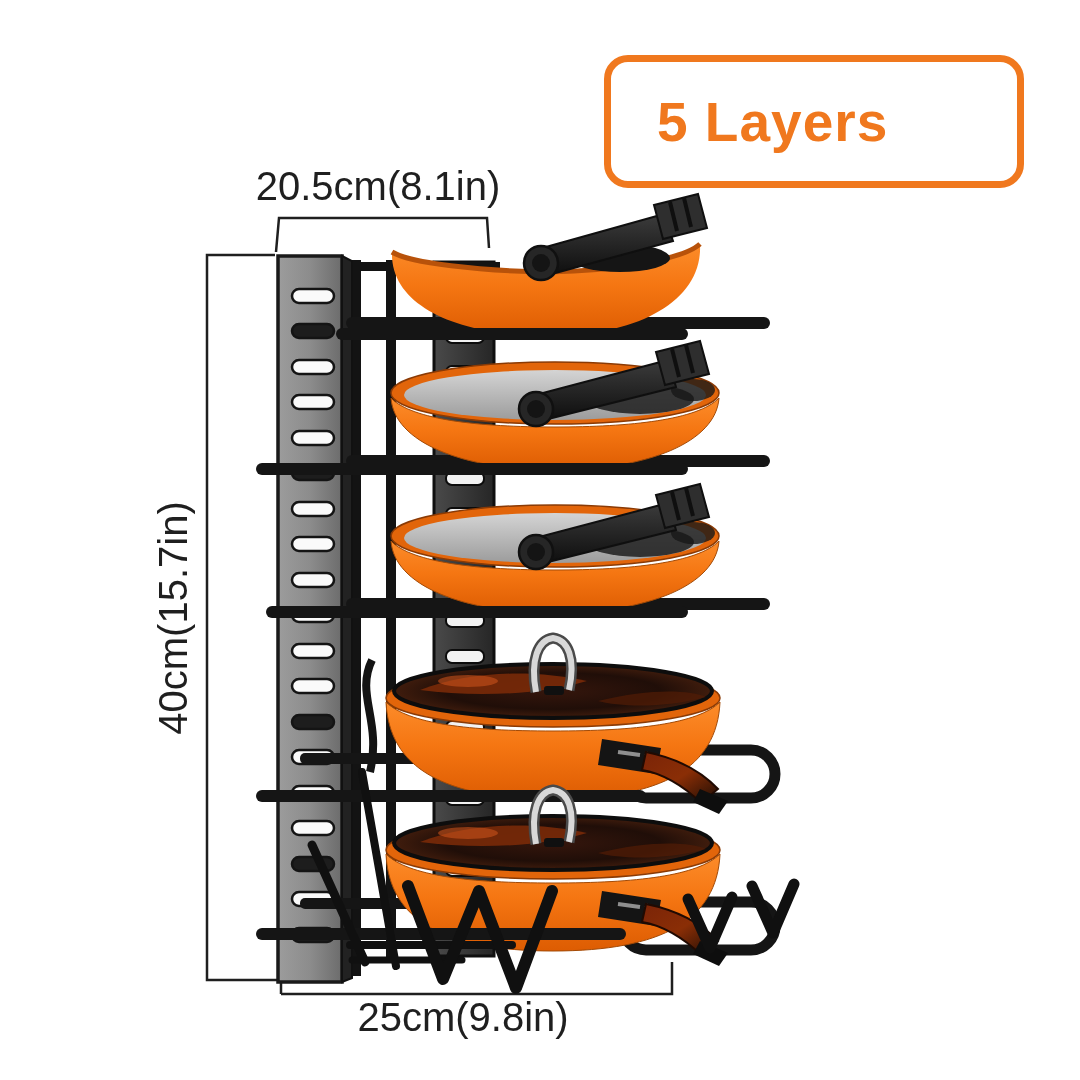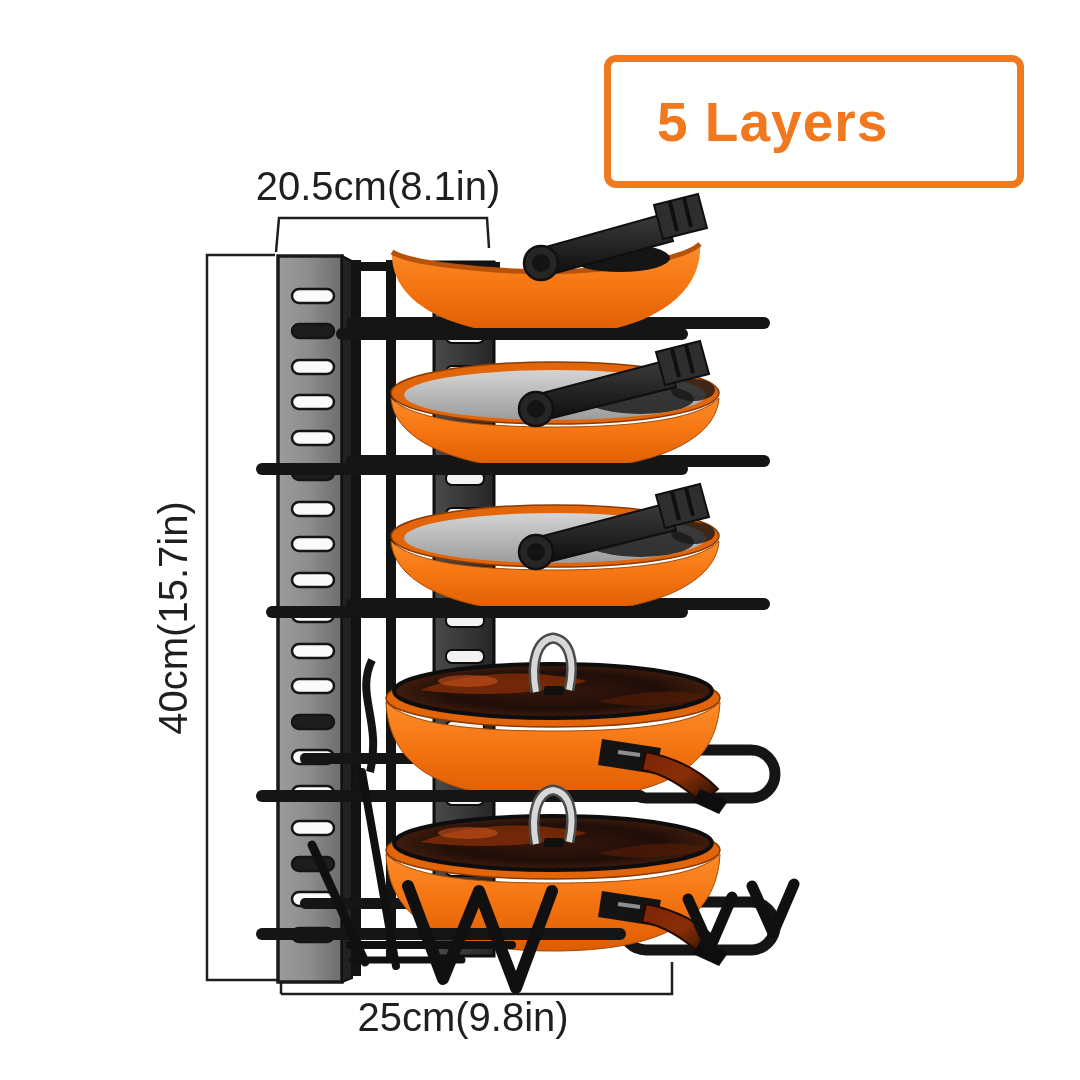--- a/index.html
+++ b/index.html
@@ -1,20 +1,20 @@
 <!DOCTYPE html>
 <html><head>
 <meta charset="utf-8">
 <style>
   html,body{margin:0;padding:0;background:#ffffff;}
   #stage{position:relative;width:1080px;height:1080px;background:#ffffff;overflow:hidden;
          font-family:"Liberation Sans", sans-serif;}
   #art{position:absolute;left:0;top:0;}
   .badge{position:absolute;left:604px;top:55px;width:420px;height:133px;box-sizing:border-box;
-         border:7px solid #F0781E;border-radius:12px;display:flex;flex-direction:column;
+         border:7px solid #F0781E;border-radius:24px;display:flex;flex-direction:column;
          justify-content:center;padding-left:46px;color:#F0781E;font-weight:bold;
          font-size:55px;line-height:60px;letter-spacing:1px;background:transparent;}
   .dim-text{font-size:40px;fill:#1f1f1f;font-family:"Liberation Sans",sans-serif;}
 </style>
 </head>
 <body>
 
 <div id="stage">
 
 <svg id="art" width="1080" height="1080" viewBox="0 0 1080 1080">

